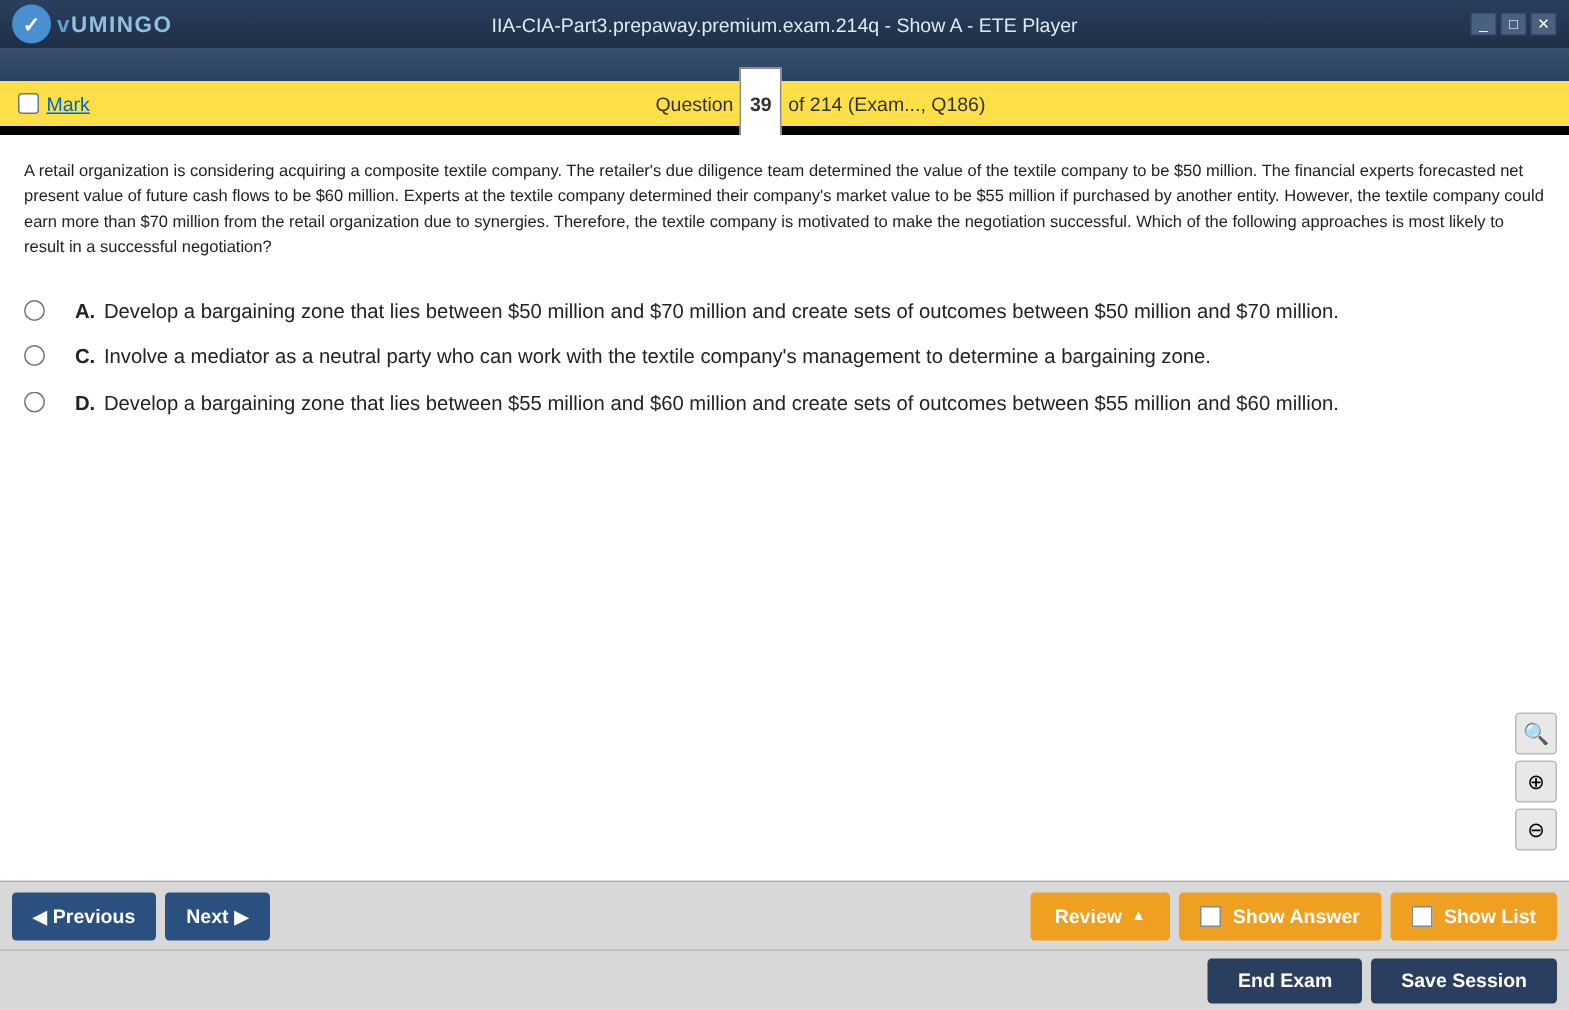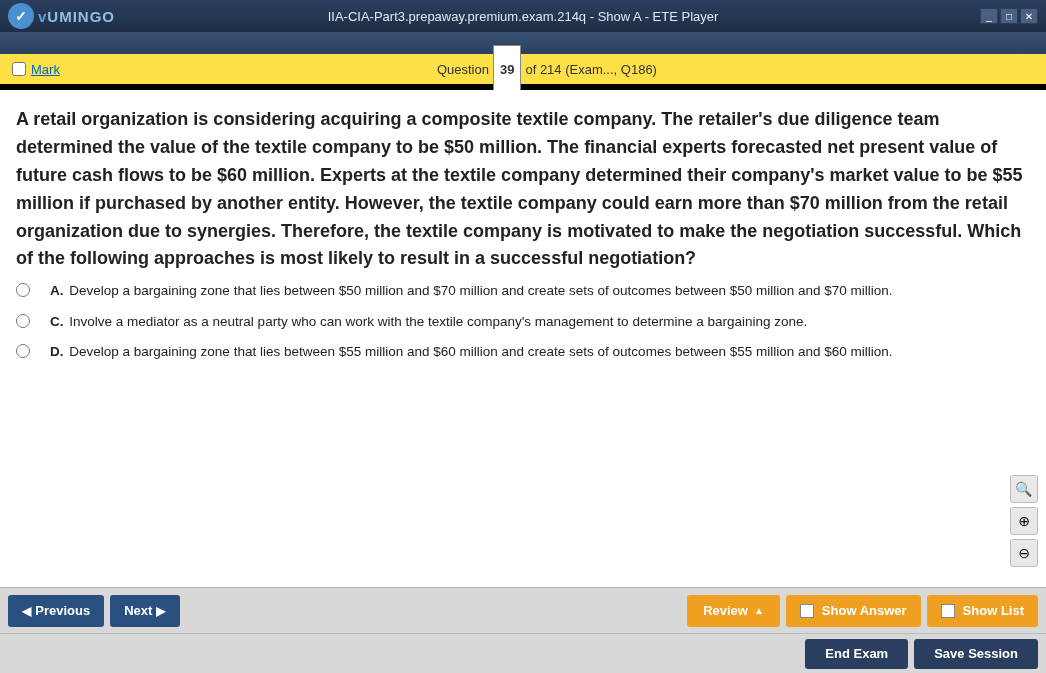--- a/index.html
+++ b/index.html
@@ -105,25 +105,24 @@
 
     
     .main-content {
       background: white;
       flex: 1;
       padding: 16px 16px 8px 16px;
       overflow-y: auto;
       position: relative;
     }
     .question-text {
-      font-size: 18px;
+      font-size: 11px;
       color: #222;
       line-height: 1.55;
-      margin-bottom: 8px;
-      font-weight: bold;
+      margin-bottom: 24px;
     }
     .options {
       display: flex;
       flex-direction: column;
       gap: 10px;
     }
     .option-item {
       display: flex;
       align-items: flex-start;
       gap: 8px;

